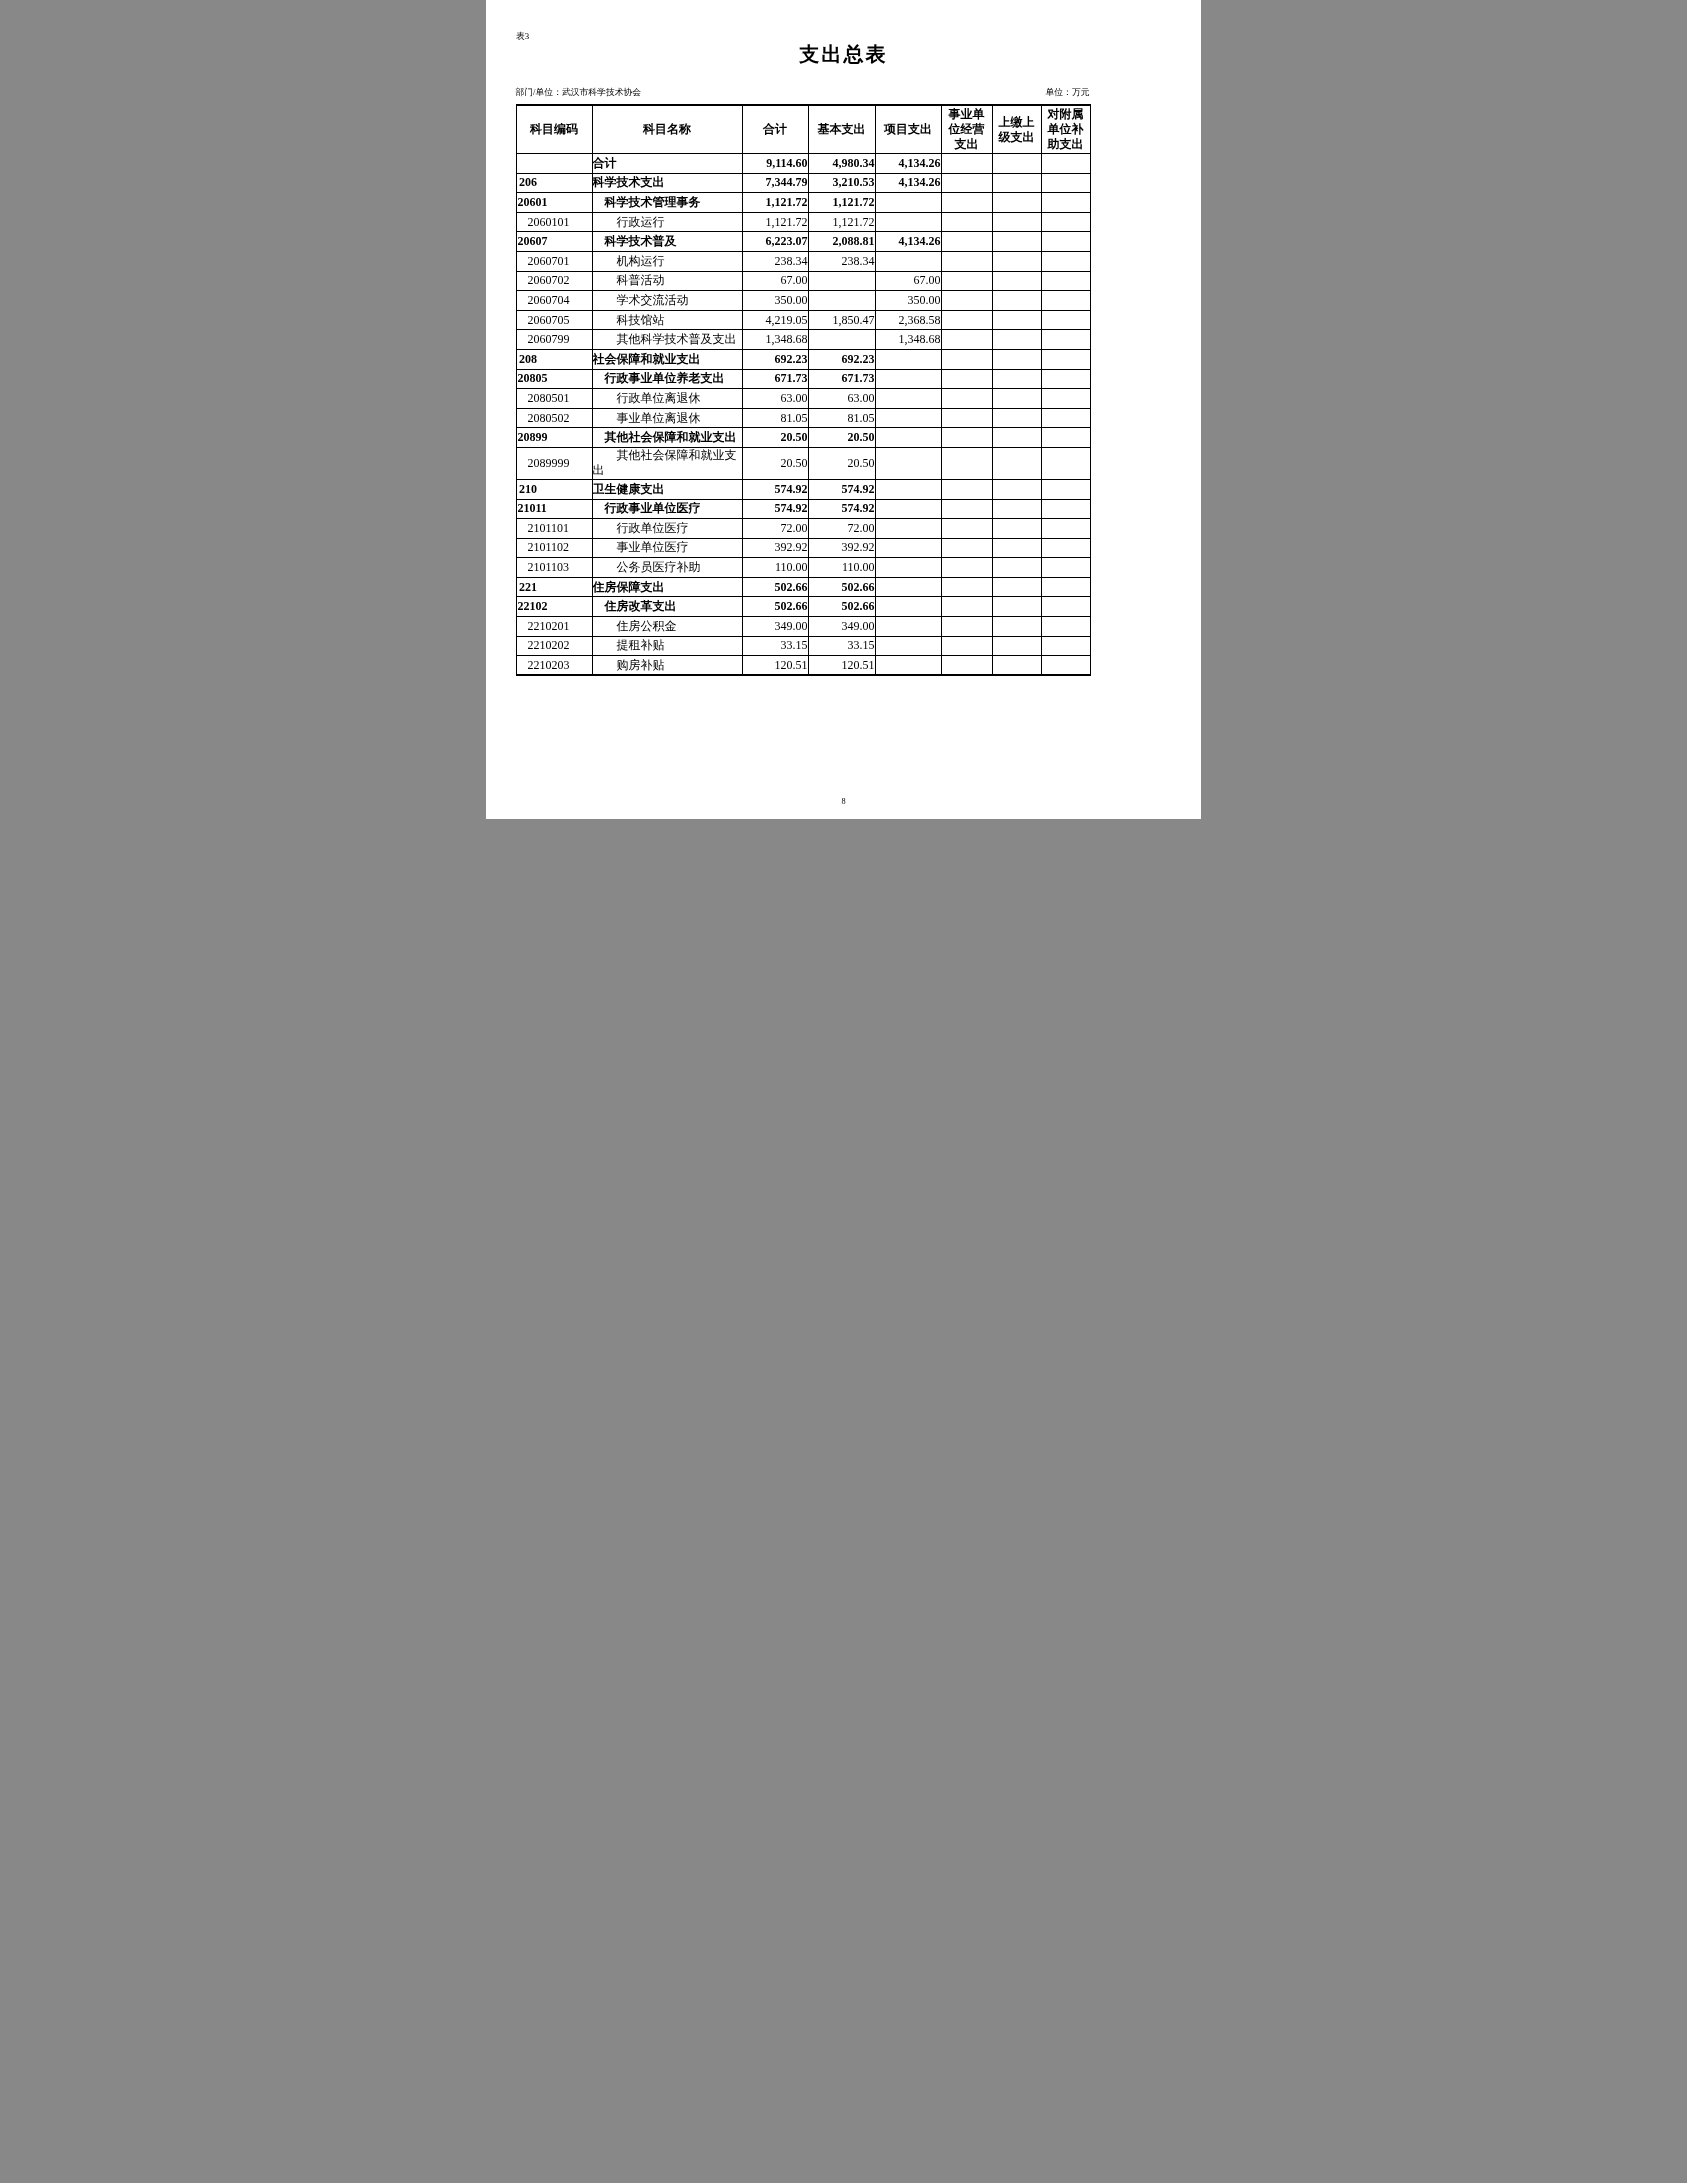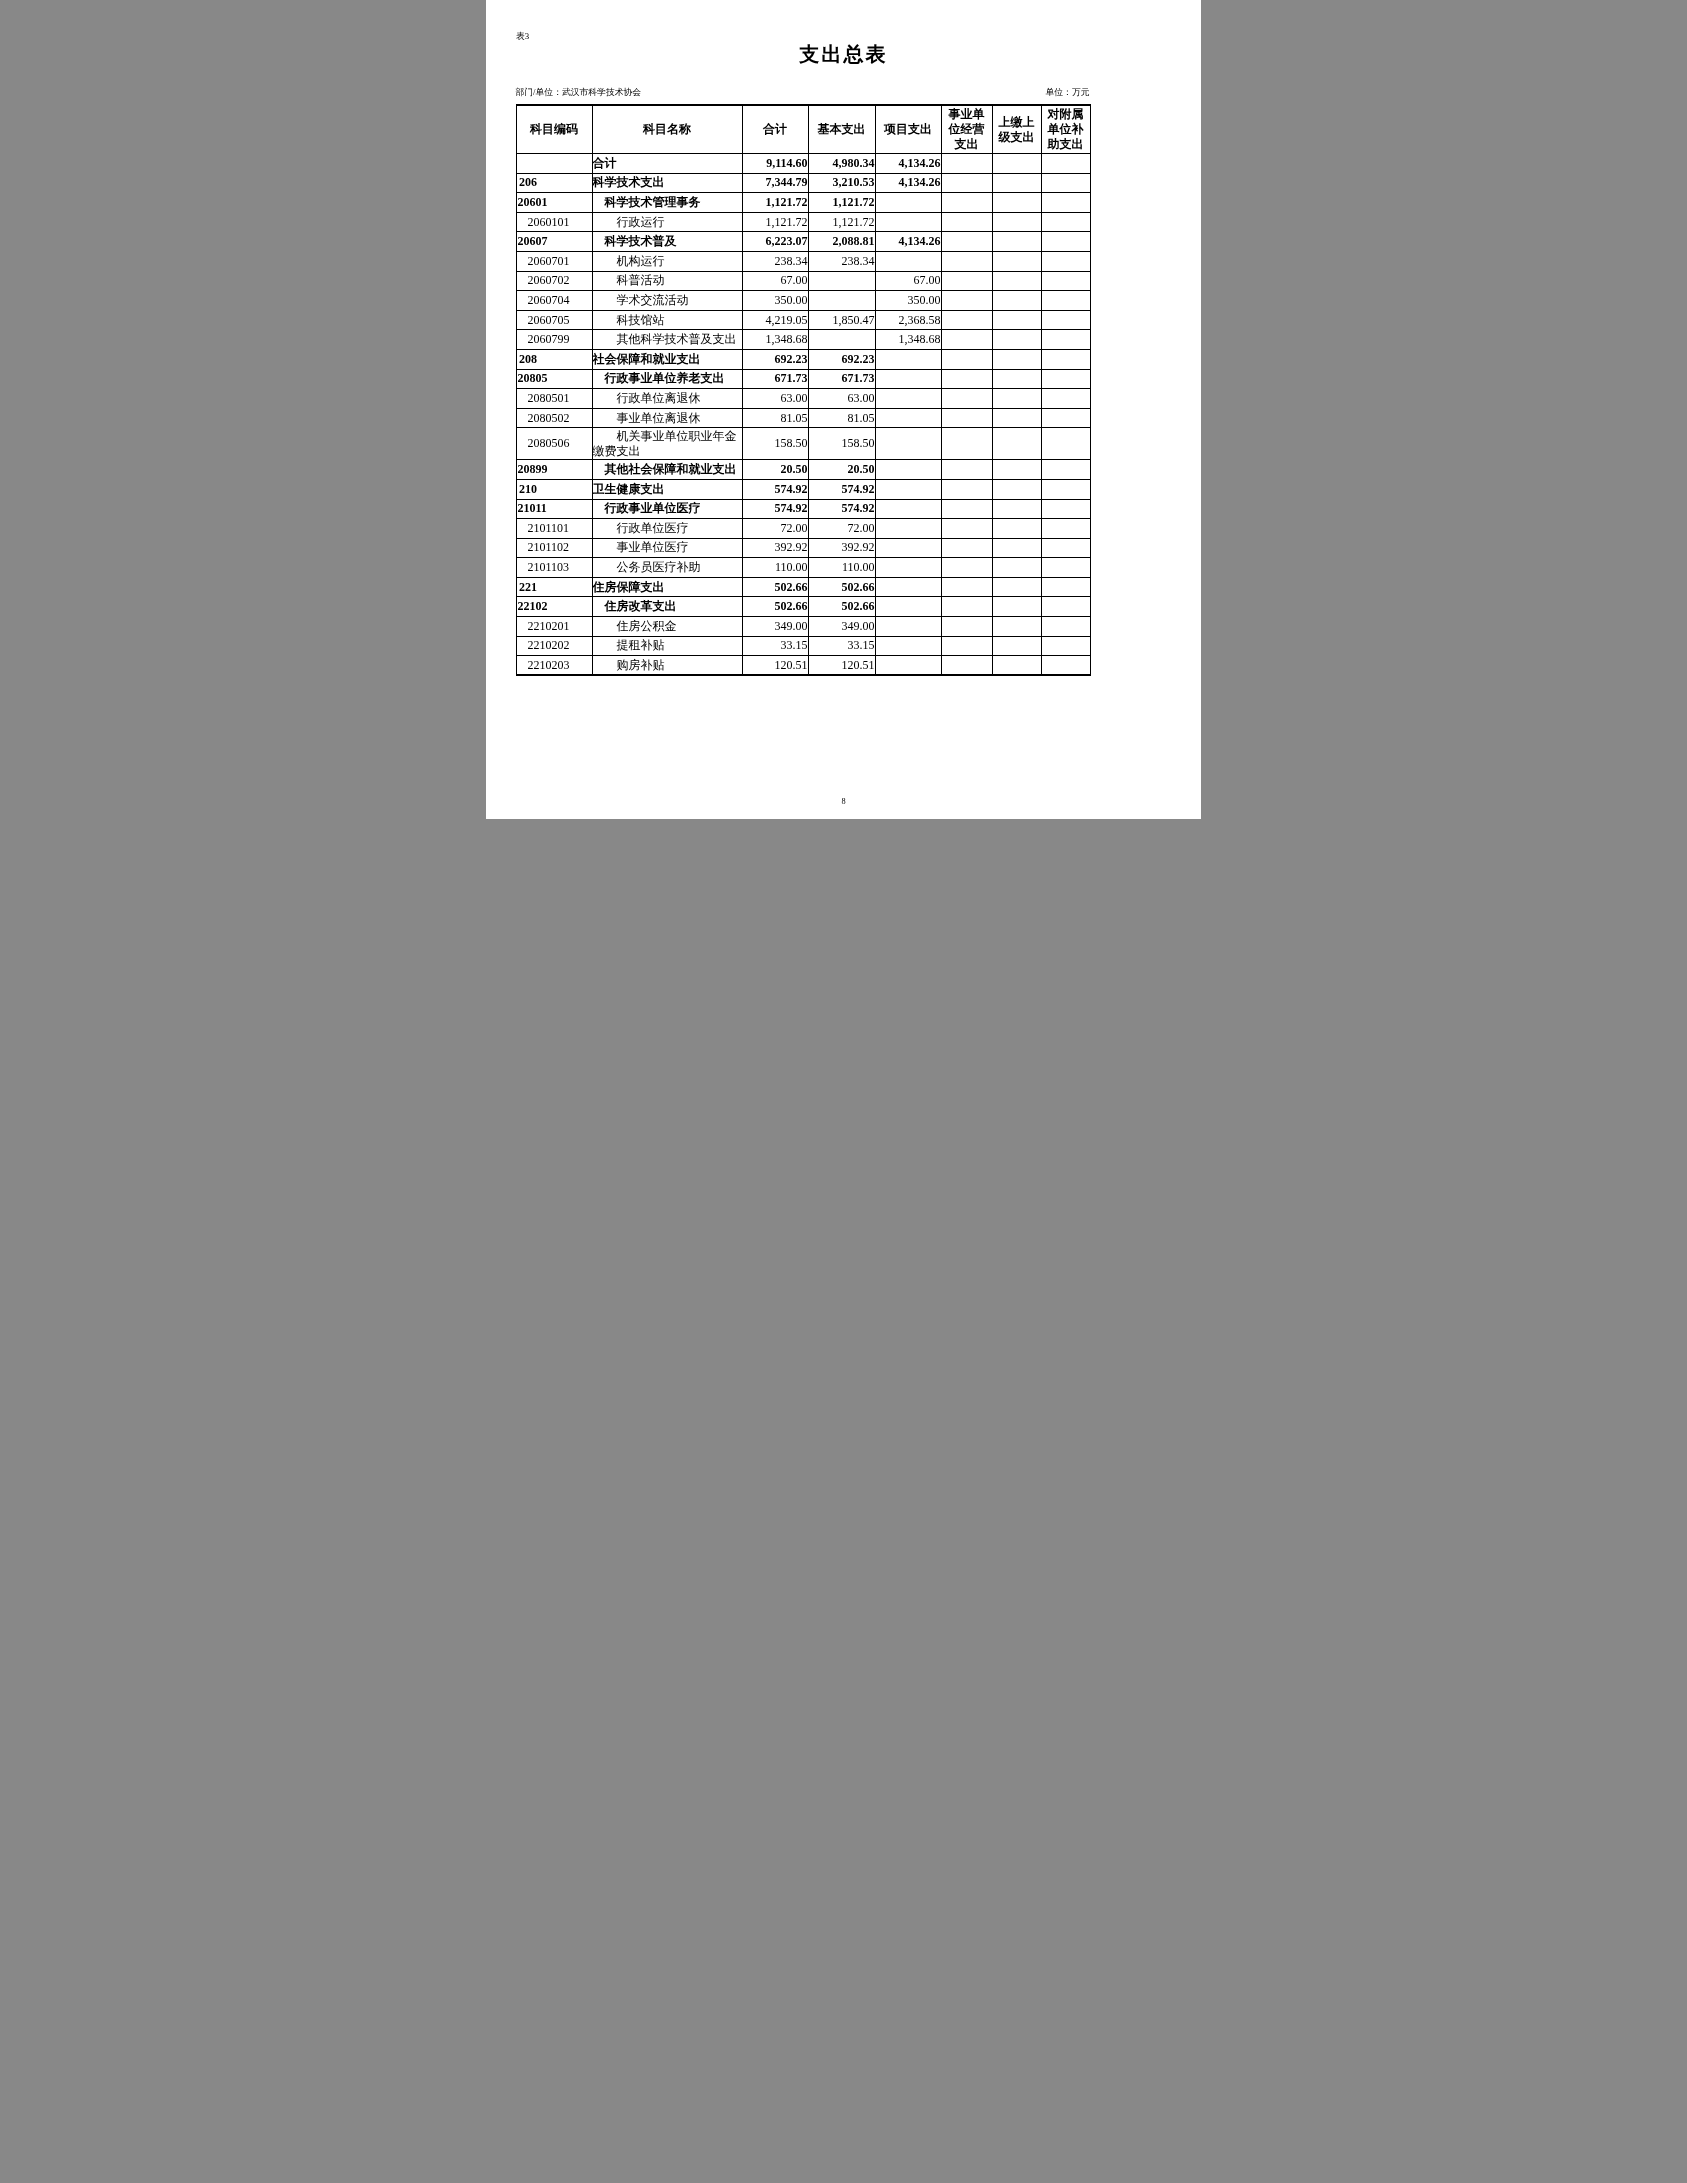--- a/index.html
+++ b/index.html
@@ -268,34 +268,34 @@
         <tr class="lvl3">
     <td class="code">2080502</td>
     <td class="name">事业单位离退休</td>
     <td class="num">81.05</td>
     <td class="num">81.05</td>
     <td class="num"></td>
     <td class="num"></td>
     <td class="num"></td>
     <td class="num"></td>
   </tr>
-        <tr class="lvl3">
-    <td class="code">2080506</td>
-    <td class="name">机关事业单位职业年金
-缴费支出</td>
-    <td class="num">158.50</td>
-    <td class="num">158.50</td>
-    <td class="num"></td>
-    <td class="num"></td>
-    <td class="num"></td>
-    <td class="num"></td>
-  </tr>
         <tr class="lvl2 bold">
     <td class="code">20899</td>
     <td class="name">其他社会保障和就业支出</td>
+    <td class="num">20.50</td>
+    <td class="num">20.50</td>
+    <td class="num"></td>
+    <td class="num"></td>
+    <td class="num"></td>
+    <td class="num"></td>
+  </tr>
+        <tr class="lvl3">
+    <td class="code">2089999</td>
+    <td class="name">其他社会保障和就业支
+出</td>
     <td class="num">20.50</td>
     <td class="num">20.50</td>
     <td class="num"></td>
     <td class="num"></td>
     <td class="num"></td>
     <td class="num"></td>
   </tr>
         <tr class="lvl1 bold">
     <td class="code">210</td>
     <td class="name">卫生健康支出</td>

